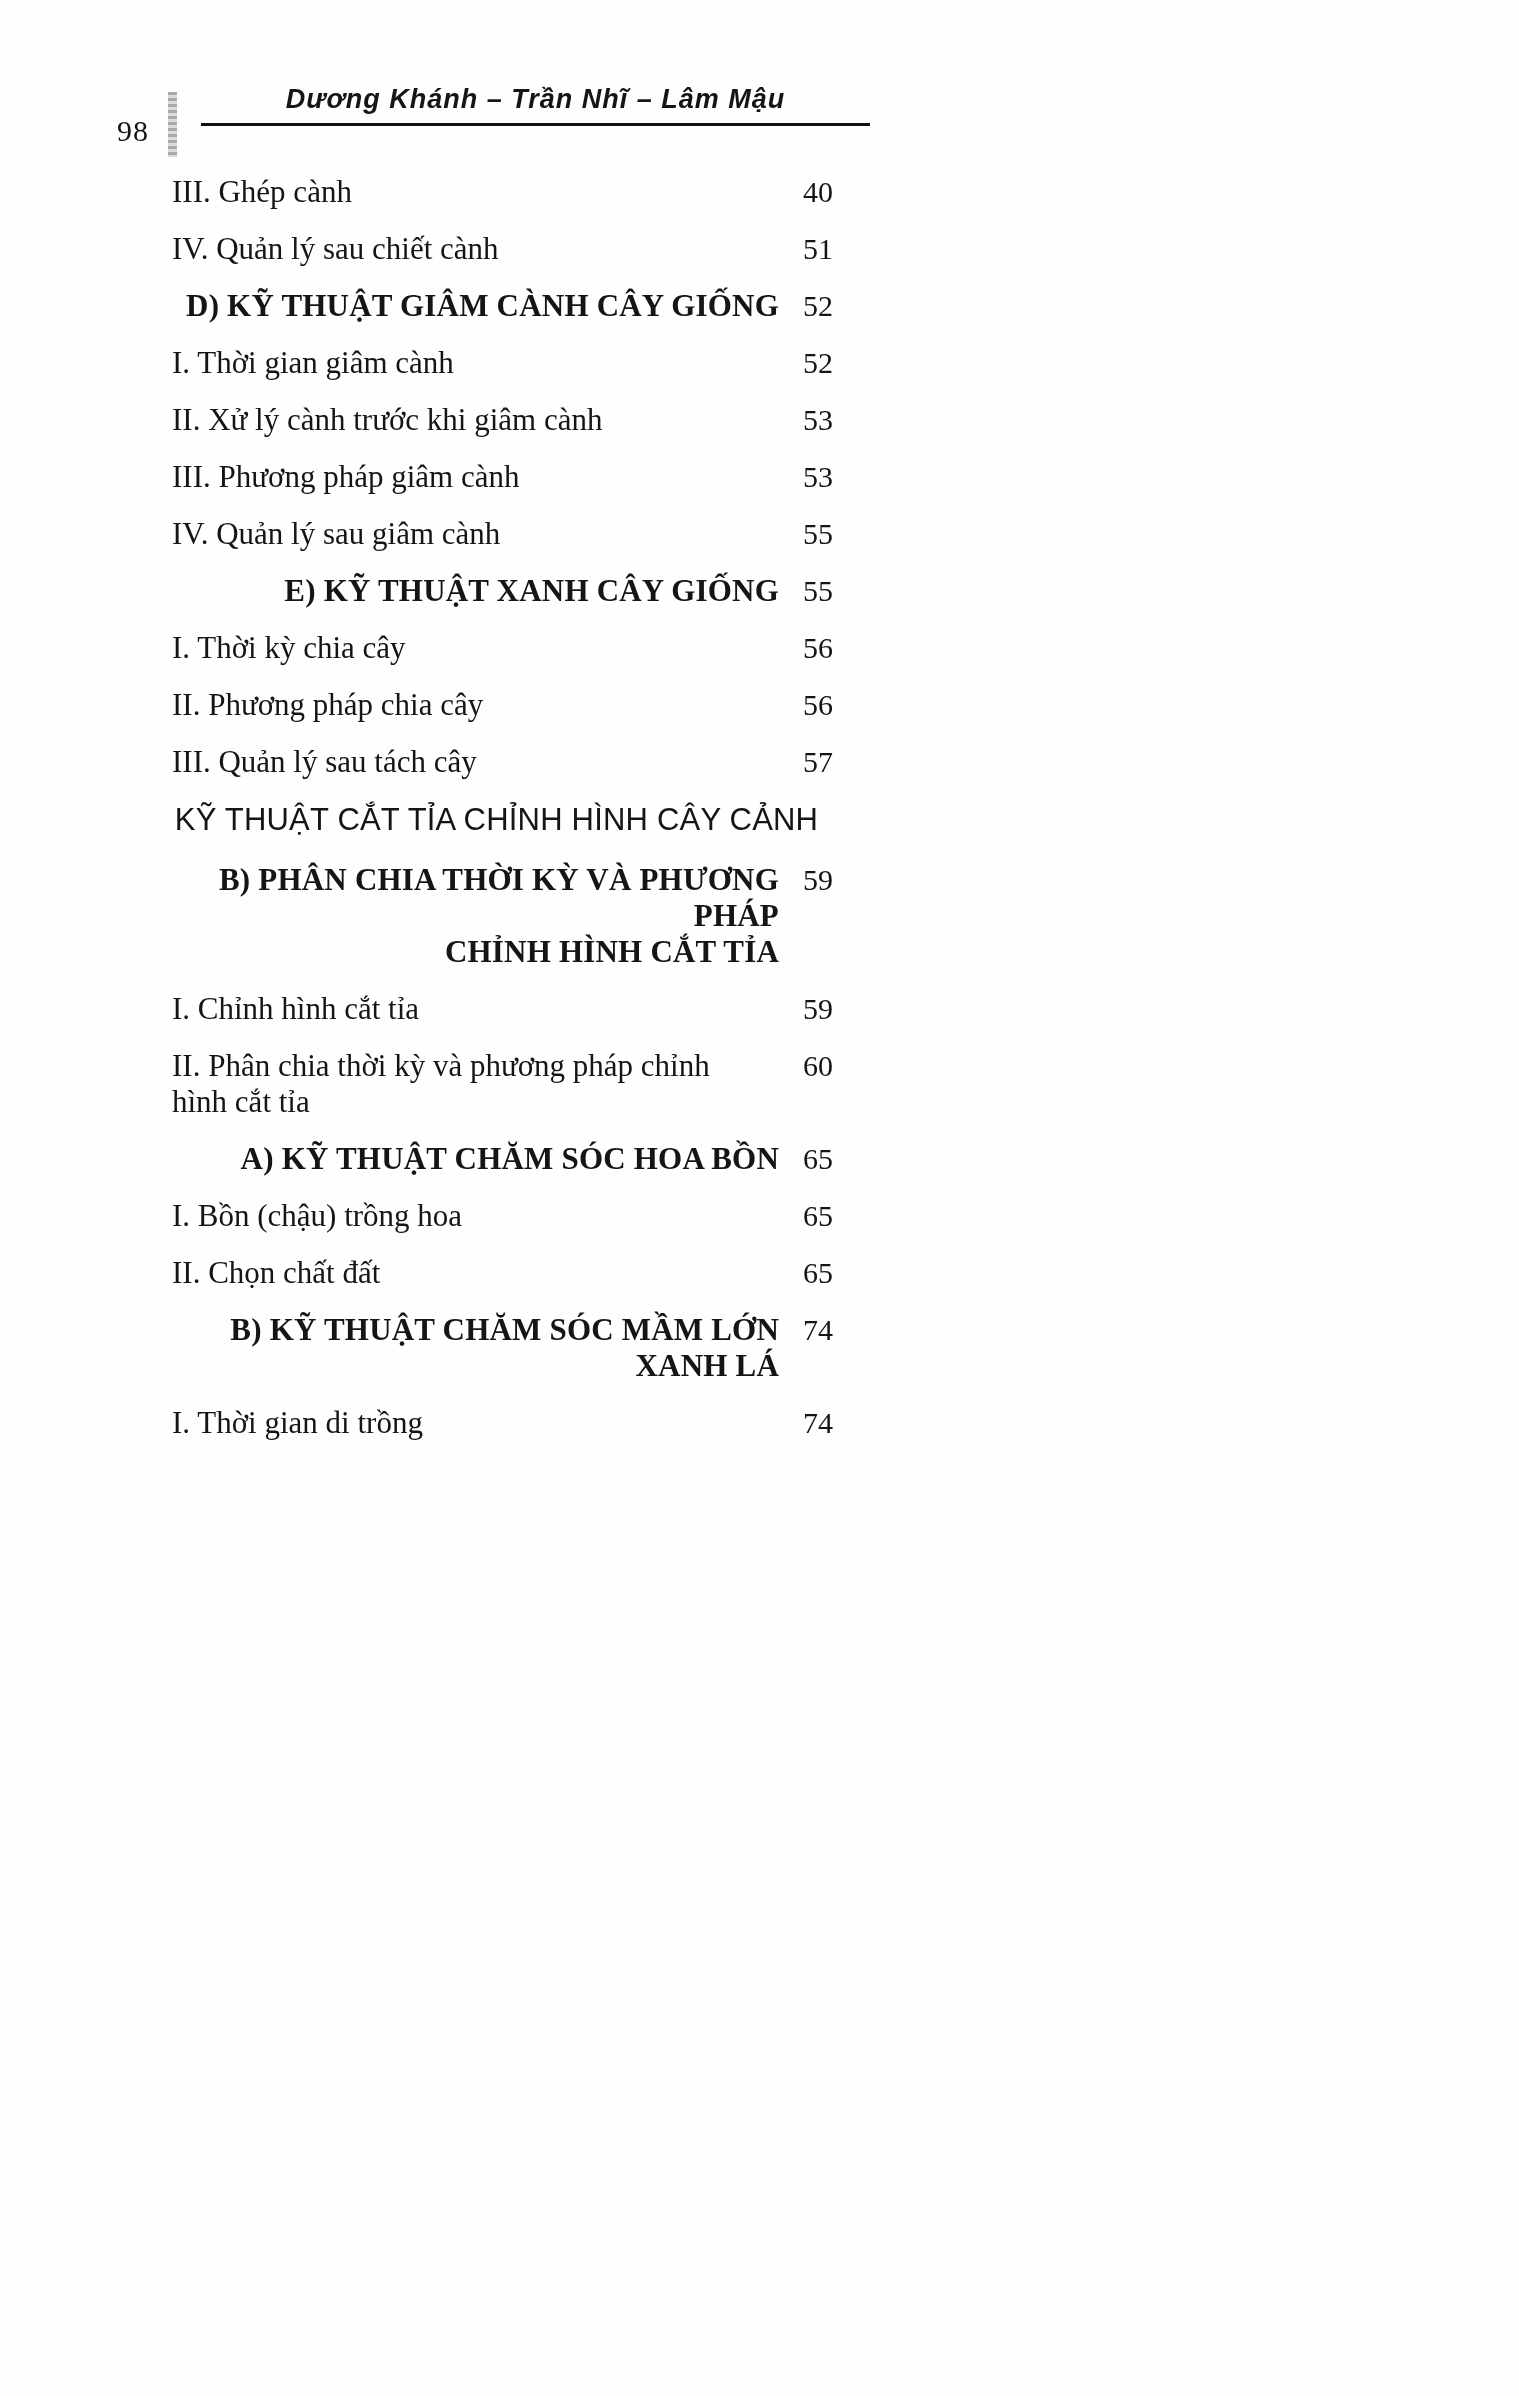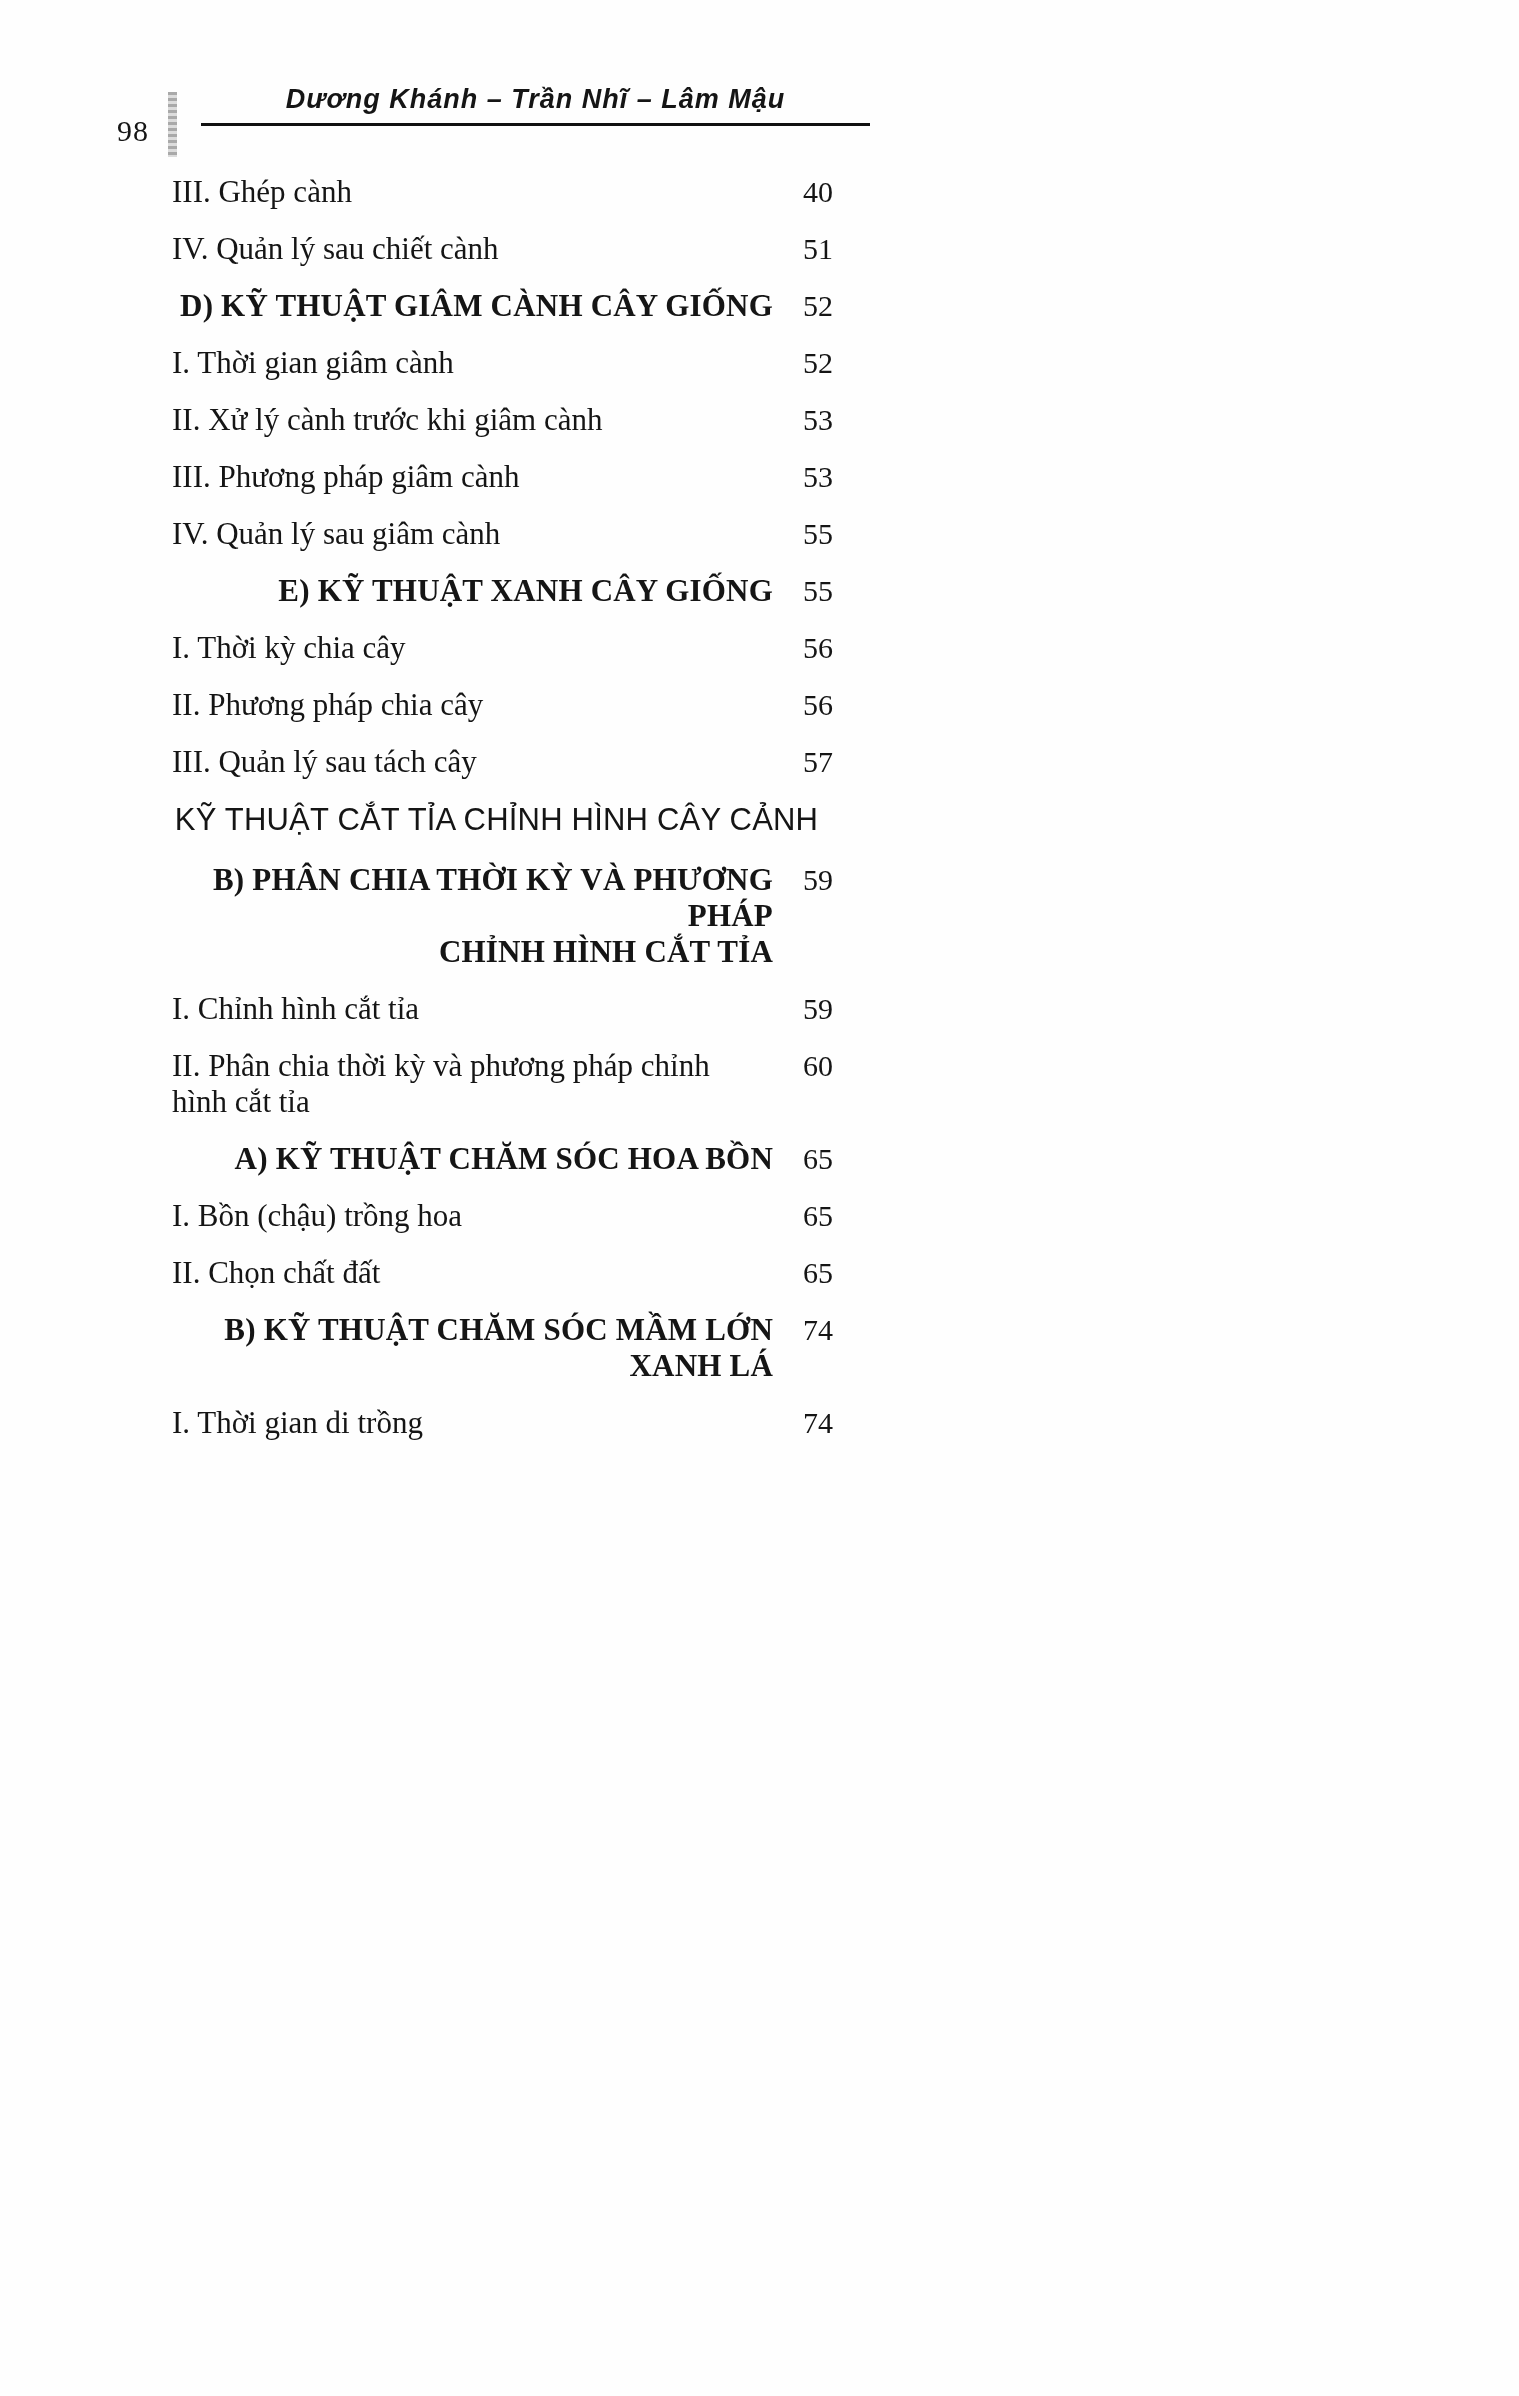--- a/index.html
+++ b/index.html
@@ -38,21 +38,21 @@
     font-style:italic; font-weight:bold;
     font-size:27px; letter-spacing:1px;
     white-space:nowrap;
   }
 
   
   .toc { position:absolute; top:174px; left:139px; width:715px; }
   .toc-row {
     display:flex; align-items:flex-start; justify-content:space-between;
     margin-bottom:21px;
-    font-size:31px; line-height:36px;gap:6px;
+    font-size:31px; line-height:36px;
   }
   .toc-row .label { white-space:pre-line; flex:1 1 auto; padding-right:24px; }
   .toc-row.sub .label { padding-left:33px; }
   .toc-row.main .label { font-weight:bold; letter-spacing:0.2px;text-align:right; }
   .toc-row.section {
     justify-content:center;
     font-family:"Liberation Sans", sans-serif;
     font-weight:normal; font-size:31px; line-height:38px;
     letter-spacing:0.2px;
     margin-top:2px; margin-bottom:23px;

